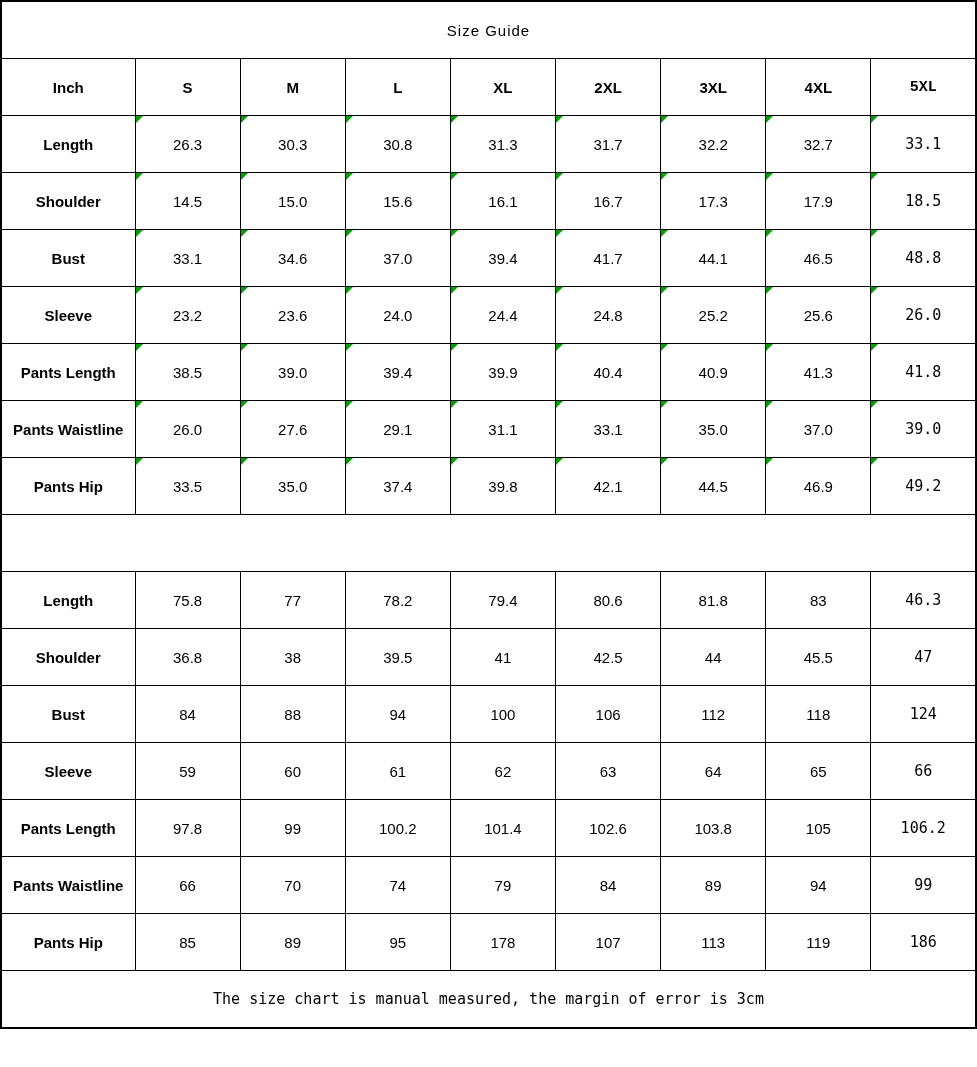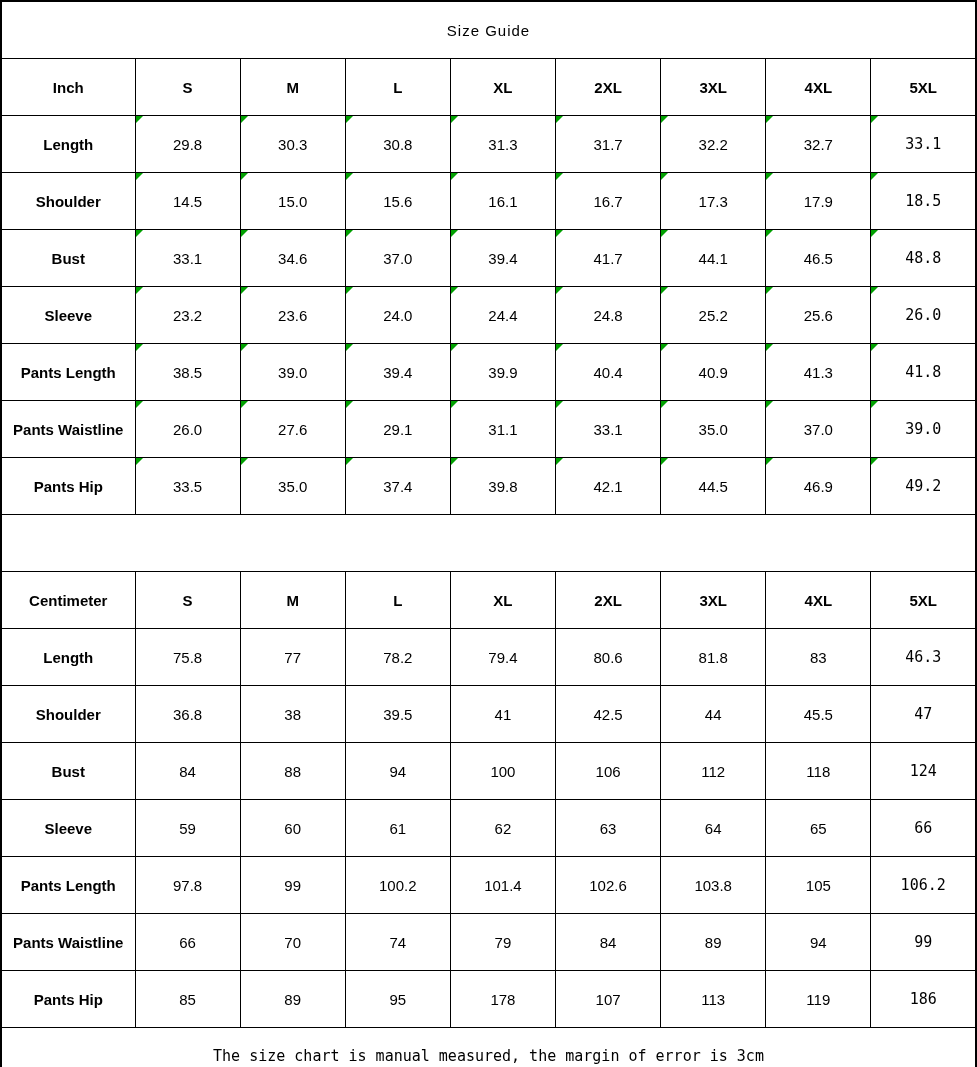--- a/index.html
+++ b/index.html
@@ -34,21 +34,21 @@
     font-size: 19px;
     letter-spacing: 1px;
   }
   td.lbl { font-weight: bold; }
   td.hdr { font-weight: bold; }
   td.mono {
     font-family: "DejaVu Sans Mono", monospace;
     font-size: 14px;
   }
   td.mono-h {
-    font-family: Liberation Sans, sans-serif;
+    font-family: Liberation Mono, monospace;
     font-weight: bold;
     font-size: 15px;
   }
   td.gap-cell { height: 56px; }
   td.footer-cell {
     height: 58px;
     font-family: "DejaVu Sans Mono", monospace;
     font-size: 13px;
   }
   
@@ -89,21 +89,21 @@
           <td class="hdr">M</td>
           <td class="hdr">L</td>
           <td class="hdr">XL</td>
           <td class="hdr">2XL</td>
           <td class="hdr">3XL</td>
           <td class="hdr">4XL</td>
           <td class="hdr mono-h">5XL</td>
         </tr>
         <tr>
           <td class="lbl">Length</td>
-          <td class="flag">29.8</td>
+          <td class="flag">26.3</td>
           <td class="flag">30.3</td>
           <td class="flag">30.8</td>
           <td class="flag">31.3</td>
           <td class="flag">31.7</td>
           <td class="flag">32.2</td>
           <td class="flag">32.7</td>
           <td class="mono flag">33.1</td>
         </tr>
         <tr>
           <td class="lbl">Shoulder</td>
@@ -168,31 +168,20 @@
           <td class="flag">39.8</td>
           <td class="flag">42.1</td>
           <td class="flag">44.5</td>
           <td class="flag">46.9</td>
           <td class="mono flag">49.2</td>
         </tr>
         <tr>
           <td class="gap-cell" colspan="9"></td>
         </tr>
         <tr>
-          <td class="lbl">Centimeter</td>
-          <td class="hdr">S</td>
-          <td class="hdr">M</td>
-          <td class="hdr">L</td>
-          <td class="hdr">XL</td>
-          <td class="hdr">2XL</td>
-          <td class="hdr">3XL</td>
-          <td class="hdr">4XL</td>
-          <td class="hdr mono-h">5XL</td>
-        </tr>
-        <tr>
           <td class="lbl">Length</td>
           <td>75.8</td>
           <td>77</td>
           <td>78.2</td>
           <td>79.4</td>
           <td>80.6</td>
           <td>81.8</td>
           <td>83</td>
           <td class="mono">46.3</td>
         </tr>

